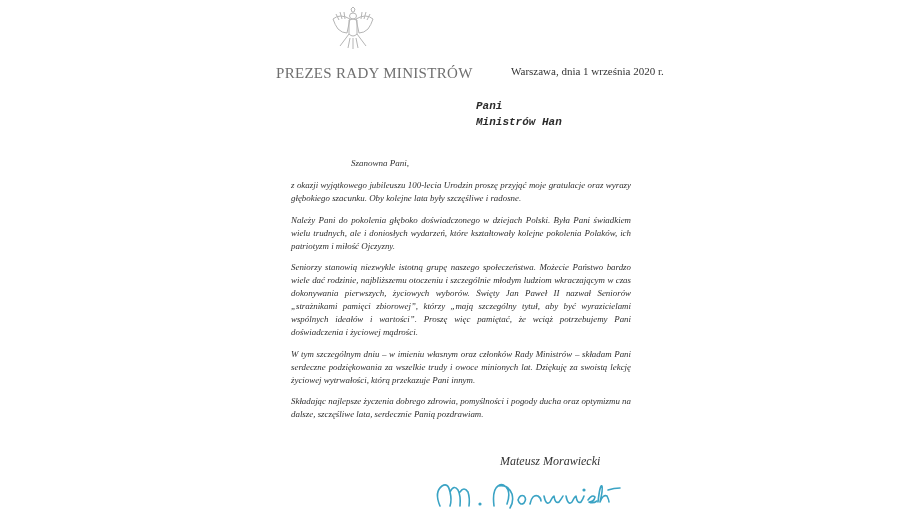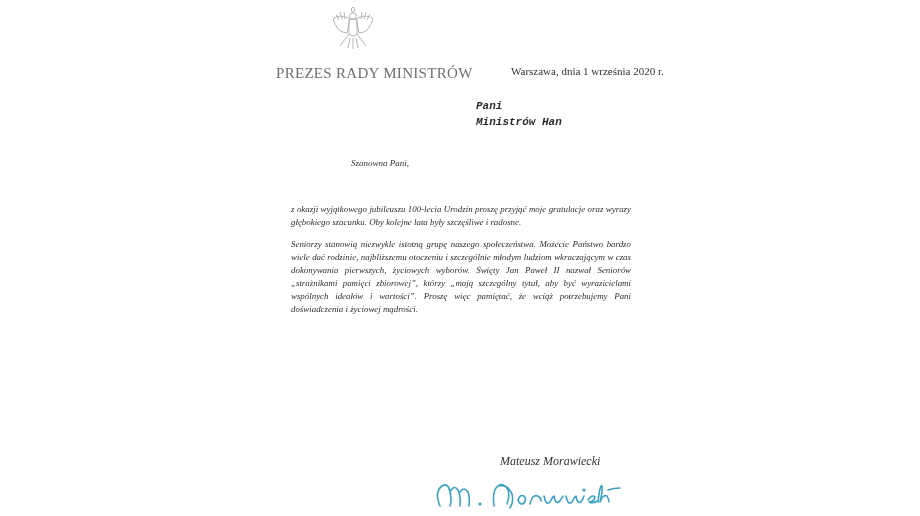--- a/index.html
+++ b/index.html
@@ -5,21 +5,21 @@
   html, body { margin:0; padding:0; }
   body {
     width:920px; height:516px; background:#ffffff; position:relative; overflow:hidden;
     font-family:"DejaVu Serif", serif; color:#2a2a2a;
   }
   .emblem { position:absolute; left:330px; top:6px; width:46px; height:46px; }
   .office { position:absolute; left:276px; top:65px; font-family:"Liberation Serif", serif; font-size:15px; letter-spacing:0.3px; color:#6f6f6f; }
   .dateline { position:absolute; left:511px; top:65px; font-family:"Liberation Serif", serif; font-size:11px; color:#333; }
   .recipient { position:absolute; left:476px; top:98px; font-family:Liberation Mono, monospace; font-style:italic; font-weight:bold; font-size:11px; line-height:16px; color:#2b2b2b; }
   .salutation { position:absolute; left:319px; top:158px; font-family:"Liberation Serif", serif; font-style:italic; font-size:9px; color:#333;margin-left:32px; }
-  .body { position:absolute; left:291px; top:179px; width:340px;margin-top:24px; }
+  .body { position:absolute; left:291px; top:179px; width:340px; }
   .para { font-family:"Liberation Serif", serif; font-style:italic; font-size:8.9px; line-height:13px; text-align:justify; margin:0 0 8.5px 0; color:#2e2e2e; }
   .signer { position:absolute; left:500px; top:454px; font-family:"Liberation Serif", serif; font-style:italic; font-size:12px; color:#333; }
   .signature { position:absolute; left:432px; top:478px; width:190px; height:34px; }
 </style>
 </head>
 <body>
 
 <svg class="emblem" viewBox="0 0 46 46">
   <g fill="none" stroke="#b5b5b5" stroke-width="1">
     <path d="M21 3 l2 -2 l2 2 l-1 3 h-2 z"></path>
@@ -40,21 +40,24 @@
 
 <div class="recipient">
   <div>Pani</div>
   <div>Ministrów Han</div>
 </div>
 
 <div class="salutation">Szanowna Pani,</div>
 
 <div class="body">
   <p class="para">z okazji wyjątkowego jubileuszu 100-lecia Urodzin proszę przyjąć moje gratulacje oraz wyrazy głębokiego szacunku. Oby kolejne lata były szczęśliwe i radosne.</p>
+  <p class="para">Należy Pani do pokolenia głęboko doświadczonego w dziejach Polski. Była Pani świadkiem wielu trudnych, ale i doniosłych wydarzeń, które kształtowały kolejne pokolenia Polaków, ich patriotyzm i miłość Ojczyzny.</p>
   <p class="para">Seniorzy stanowią niezwykle istotną grupę naszego społeczeństwa. Możecie Państwo bardzo wiele dać rodzinie, najbliższemu otoczeniu i szczególnie młodym ludziom wkraczającym w czas dokonywania pierwszych, życiowych wyborów. Święty Jan Paweł II nazwał Seniorów „strażnikami pamięci zbiorowej”, którzy „mają szczególny tytuł, aby być wyrazicielami wspólnych ideałów i wartości”. Proszę więc pamiętać, że wciąż potrzebujemy Pani doświadczenia i życiowej mądrości.</p>
+  <p class="para">W tym szczególnym dniu – w imieniu własnym oraz członków Rady Ministrów – składam Pani serdeczne podziękowania za wszelkie trudy i owoce minionych lat. Dziękuję za swoistą lekcję życiowej wytrwałości, którą przekazuje Pani innym.</p>
+  <p class="para">Składając najlepsze życzenia dobrego zdrowia, pomyślności i pogody ducha oraz optymizmu na dalsze, szczęśliwe lata, serdecznie Panią pozdrawiam.</p>
 </div>
 
 <div class="signer">Mateusz Morawiecki</div>
 
 <svg class="signature" viewBox="0 0 190 34">
   <g fill="none" stroke="#3aa3c4" stroke-width="1.6" stroke-linecap="round" stroke-linejoin="round">
     <path d="M8 28 q-6 -14 2 -20 q6 -4 8 6 q2 8 0 14 M18 14 q4 -8 8 -2 q3 6 2 16 M28 14 q4 -6 8 0 q2 6 1 14"></path>
     <circle cx="48" cy="26" r="0.8" fill="#3aa3c4"></circle>
     <path d="M62 28 q-2 -16 4 -20 q6 -4 10 4 q2 6 -1 14 M66 8 q10 -2 14 8 q2 8 -2 14"></path>
     <path d="M86 22 q2 -6 6 -4 q3 3 0 7 q-4 3 -6 -3"></path>

